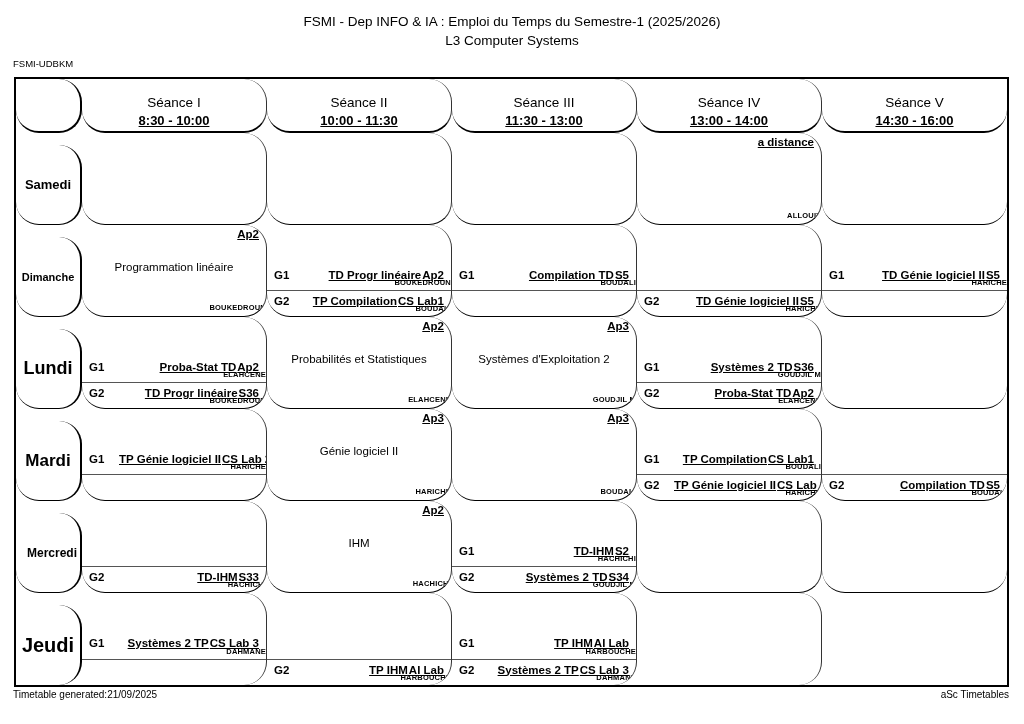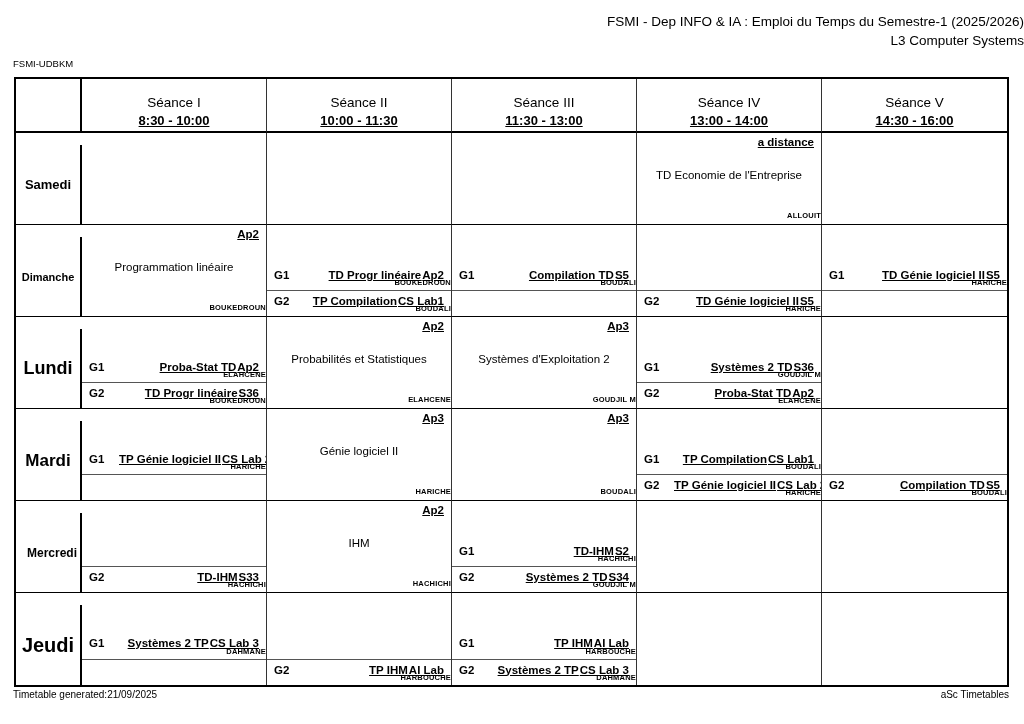--- a/index.html
+++ b/index.html
@@ -1,35 +1,35 @@
 <!DOCTYPE html>
 <html><head>
 <meta charset="utf-8">
 <style>
   html,body{margin:0;padding:0;background:#fff;}
   body{
     width:1024px;height:724px;position:relative;overflow:hidden;
     font-family:"Liberation Sans", sans-serif;color:#000;
     -webkit-font-smoothing:antialiased;
   }
-  .titles{position:absolute;top:12px;left:0;width:100%;text-align:right;line-height:19px;}
+  .titles{position:absolute;top:12px;left:0;width:100%;text-align:center;line-height:19px;}
   .title1,.title2{font-size:13.5px;}
   .corner{position:absolute;left:13px;top:58px;font-size:9.5px;}
 
   
   .tt{
     position:absolute;left:14px;top:77px;width:995px;height:610px;
     border:2px solid #000;box-sizing:border-box;
     display:grid;
     grid-template-columns:66px repeat(5,1fr);
     grid-template-rows:54px repeat(6,1fr);
   }
   .cell{
     box-sizing:border-box;position:relative;overflow:hidden;
-    border-right:1px solid #333;border-bottom:1.5px solid #000;
+    border-right:1px solid #333;border-bottom:1.5px solid #000;border-radius:23px;
   }
   .cell.c-last{border-right:none;}
   .cell.daycol{border-right:2px solid #000;}
   .cell.hdr{border-bottom:2px solid #000;}
   .cell.r-last{border-bottom:none;}
 
   
   .hdr .hwrap{
     position:absolute;left:0;right:0;top:16px;
     display:flex;flex-direction:column;align-items:center;gap:3px;
@@ -120,21 +120,20 @@
       <span class="htime">14:30 - 16:00</span>
     </div>
   </div>
 
   <div class="cell daycell daycol d-samedi">Samedi</div>
   <div class="cell"></div>
   <div class="cell"></div>
   <div class="cell"></div>
   <div class="cell">
     <div class="room-top">a distance</div>
-    <div class="course-mid">TD Economie de l'Entreprise</div>
     <div class="teacher-bot">ALLOUIT</div>
   </div>
   <div class="cell c-last"></div>
 
   <div class="cell daycell daycol d-dimanche">Dimanche</div>
   <div class="cell">
     <div class="room-top">Ap2</div>
     <div class="course-mid">Programmation linéaire</div>
     <div class="teacher-bot">BOUKEDROUN</div>
   </div>

